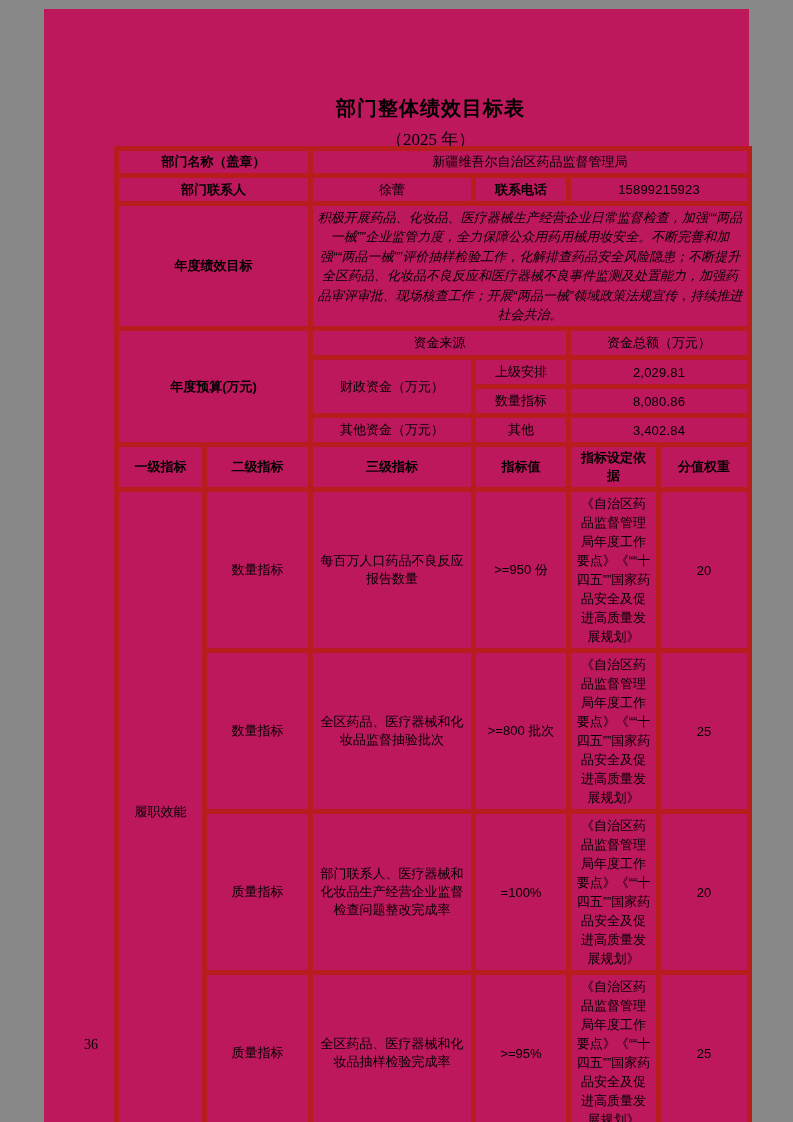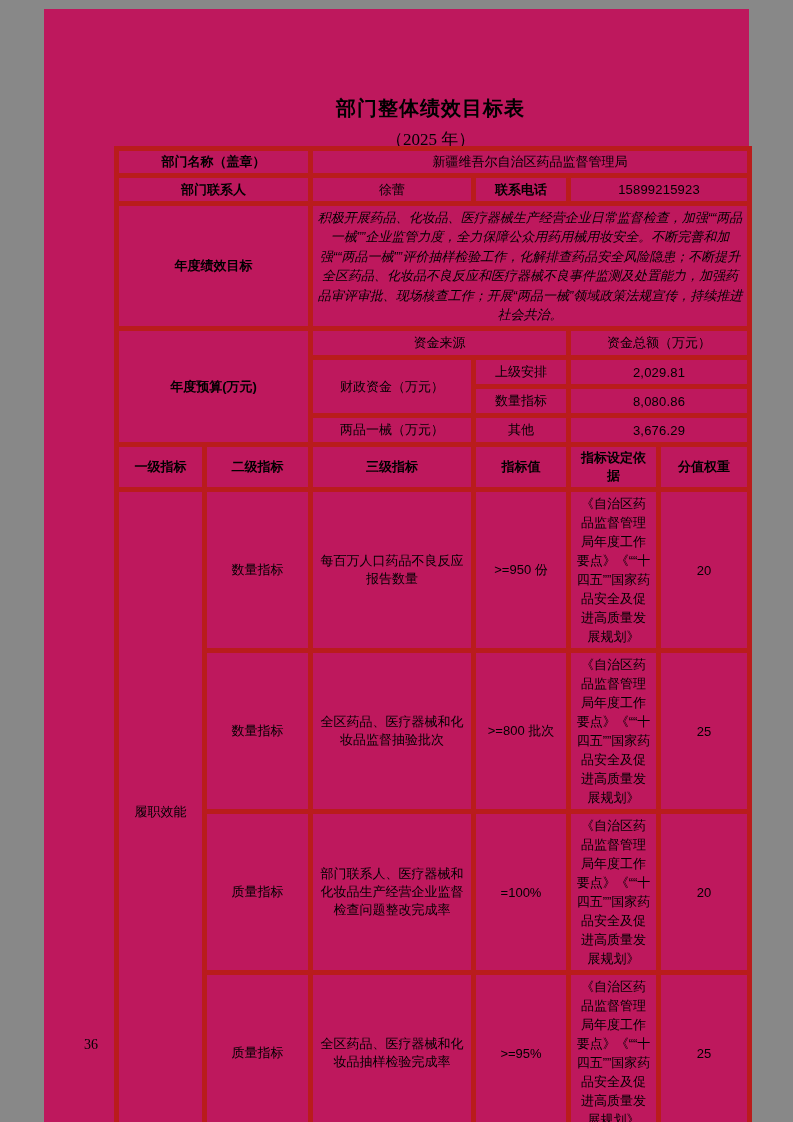--- a/index.html
+++ b/index.html
@@ -104,23 +104,23 @@
     <tr style="height:29px">
       <td rowspan="2">财政资金（万元）</td>
       <td>上级安排</td>
       <td colspan="2" class="num">2,029.81</td>
     </tr>
     <tr style="height:29px">
       <td>数量指标</td>
       <td colspan="2" class="num">8,080.86</td>
     </tr>
     <tr style="height:29px" class="thickb">
-      <td>两品一械（万元）</td>
+      <td>其他资金（万元）</td>
       <td>其他</td>
-      <td colspan="2" class="num">3,676.29</td>
+      <td colspan="2" class="num">3,402.84</td>
     </tr>
 
     <tr style="height:26px">
       <td class="b">一级指标</td>
       <td class="b">二级指标</td>
       <td class="b">三级指标</td>
       <td class="b">指标值</td>
       <td class="b">指标设定依据</td>
       <td class="b">分值权重</td>
     </tr>

